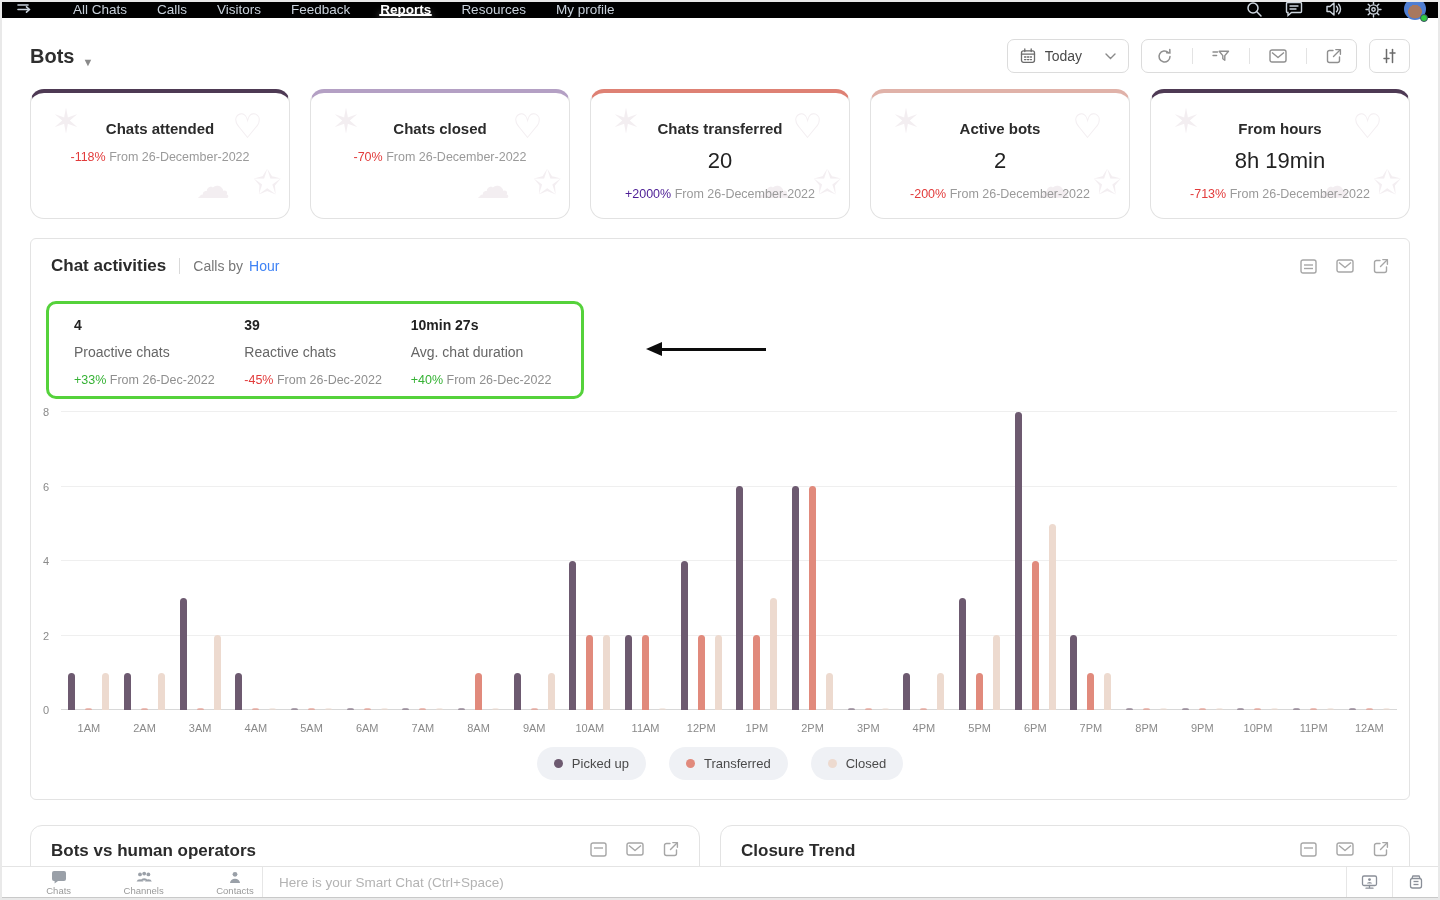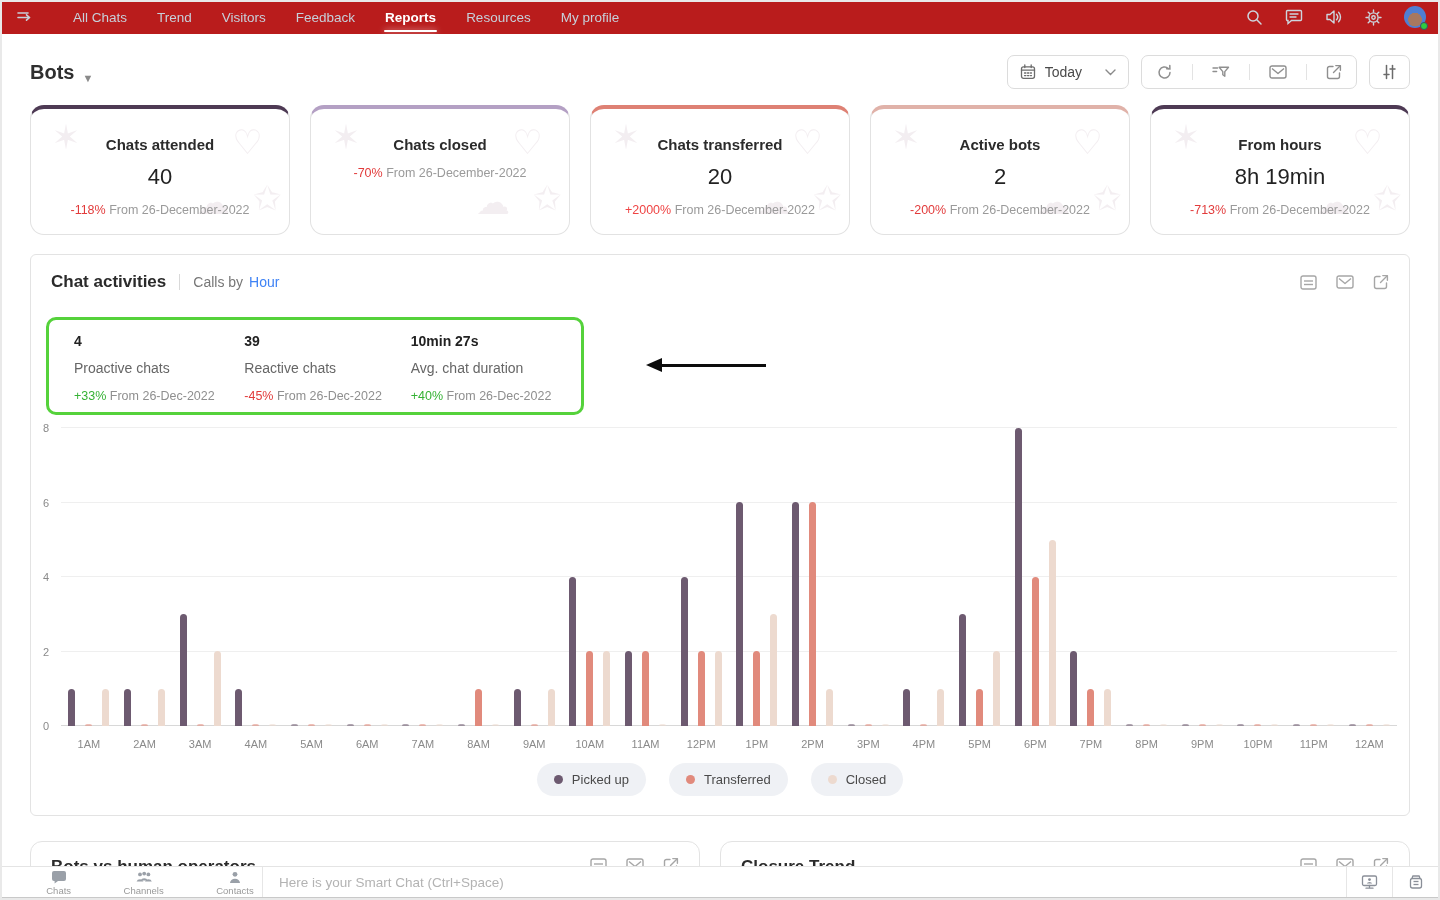--- a/index.html
+++ b/index.html
@@ -1,21 +1,21 @@
 <!DOCTYPE html>
 <html><head>
 <meta charset="utf-8">
 <style>
   * { margin:0; padding:0; box-sizing:border-box; }
   html,body { width:1440px; height:900px; overflow:hidden; background:#fff;
     font-family:"Liberation Sans", sans-serif; }
   .frame { position:fixed; inset:0; border:2px solid #e9e9e9; pointer-events:none; z-index:300; }
 
   
-  .topnav { height:34px; background:#b91c1c; display:flex; align-items:center; padding:0 14px 0 16px; }
+  .topnav { height:18px; background:#000000; display:flex; align-items:center; padding:0 14px 0 16px; }
   .nav-toggle { margin-right:24px; display:flex; align-items:center; cursor:pointer; }
   .nav-items { display:flex; align-items:center; height:100%; }
   .nav-item { color:#c7d0da; font-size:13.5px; padding:0 15px; height:100%; display:flex; align-items:center; position:relative; cursor:pointer; }
   .nav-item.active { color:#fff; font-weight:700; }
   .nav-item.active::after { content:""; position:absolute; left:14px; right:14px; bottom:2px; height:2.5px; background:#fff; border-radius:2px; box-shadow:0 0 6px rgba(255,255,255,.7); }
   .nav-right { margin-left:auto; display:flex; align-items:center; gap:22px; }
   .nav-icon { display:flex; align-items:center; cursor:pointer; }
   .avatar { width:22px; height:22px; border-radius:50%; position:relative;
     background:radial-gradient(circle at 50% 62%, #a8785f 0 38%, #4f7ed2 40%); }
   .avatar .dot { position:absolute; right:-2px; bottom:-2px; width:8px; height:8px; border-radius:50%; background:#2ecc40; border:1.5px solid #3e4e64; }
@@ -31,21 +31,21 @@
   .icon-btn { display:flex; align-items:center; cursor:pointer; }
 
   
   .cards { display:grid; grid-template-columns:repeat(5,1fr); gap:20px; margin:0 30px; }
   .card { height:130px; border:1px solid #e2e2e2; border-top-width:4px; border-radius:14px; text-align:center; position:relative; overflow:hidden; background:#fff; }
   .card .doodle { position:absolute; color:#f3eef1; font-size:34px; pointer-events:none; }
   .card h3 { font-size:15px; font-weight:700; color:#2b2b2b; margin-top:27px; position:relative; }
   .card .val { font-size:22px; color:#222; margin-top:11px; position:relative; }
   .card .chg { font-size:12.5px; margin-top:13px; position:relative; }
   .card .chg .pct.down { color:#e23b3b; }
-  .card .chg .pct.up { color:#ef4444; }
+  .card .chg .pct.up { color:#4c1d95; }
   .card .chg .cmp { color:#9a9a9a; }
 
   
   .panel { margin:19px 30px 0; border:1px solid #e3e3e3; border-radius:6px; position:relative; height:562px; background:#fff; }
   .panel-head { display:flex; align-items:center; padding:17px 20px 0; }
   .panel-title { font-size:17px; font-weight:700; color:#2b2b2b; }
   .vsep { width:1px; height:16px; background:#d9d9d9; margin:0 13px; }
   .viewby { font-size:14px; color:#777; }
   .viewby-val { font-size:14px; color:#3f83f5; margin-left:6px; cursor:pointer; }
   .panel-icons { margin-left:auto; display:flex; align-items:center; gap:19px; }
@@ -110,21 +110,21 @@
 <nav class="topnav">
   <span class="nav-toggle">
     <svg width="18" height="14" viewBox="0 0 18 14" fill="none" stroke="#c7d0da" stroke-width="1.6" stroke-linecap="round">
       <line x1="2" y1="3" x2="12" y2="3"></line>
         <line x1="2" y1="7.5" x2="13" y2="7.5"></line>
         <polyline points="10.5,4.8 13.4,7.5 10.5,10.2" fill="none"></polyline>
     </svg>
   </span>
   <div class="nav-items" id="navItems">
       <span class="nav-item">All Chats</span>
-      <span class="nav-item">Trend</span>
+      <span class="nav-item">Calls</span>
       <span class="nav-item">Visitors</span>
       <span class="nav-item">Feedback</span>
       <span class="nav-item active">Reports</span>
       <span class="nav-item">Resources</span>
       <span class="nav-item">My profile</span>
     </div>
   <div class="nav-right">
     <span class="nav-icon">
       <svg width="17" height="17" viewBox="0 0 17 17" fill="none" stroke="#cdd5de" stroke-width="1.5" stroke-linecap="round">
           <circle cx="7" cy="7" r="5"></circle>
@@ -233,21 +233,20 @@
   </div>
 </div>
 
 <div class="cards" id="cards">
     <div class="card" style="border-top-color: rgb(78, 58, 84);">
       <span class="doodle" style="left: 8%; top: 6%;">✶</span>
       <span class="doodle" style="left: 78%; top: 10%;">♡</span>
       <span class="doodle" style="left: 64%; top: 58%;">☁</span>
       <span class="doodle" style="left: 86%; top: 55%;">✩</span>
       <h3>Chats attended</h3>
-      <div class="val">40</div>
       <div class="chg"><span class="pct down">-118%</span><span class="cmp"> From 26-December-2022</span></div>
     </div>
     <div class="card" style="border-top-color: rgb(180, 160, 196);">
       <span class="doodle" style="left: 8%; top: 6%;">✶</span>
       <span class="doodle" style="left: 78%; top: 10%;">♡</span>
       <span class="doodle" style="left: 64%; top: 58%;">☁</span>
       <span class="doodle" style="left: 86%; top: 55%;">✩</span>
       <h3>Chats closed</h3>
       <div class="chg"><span class="pct down">-70%</span><span class="cmp"> From 26-December-2022</span></div>
     </div>

